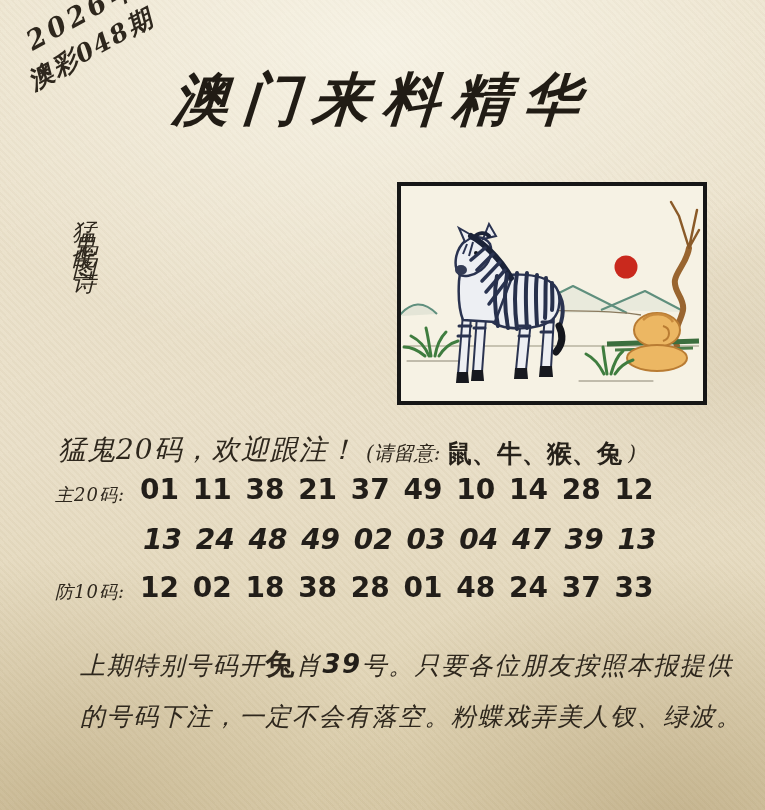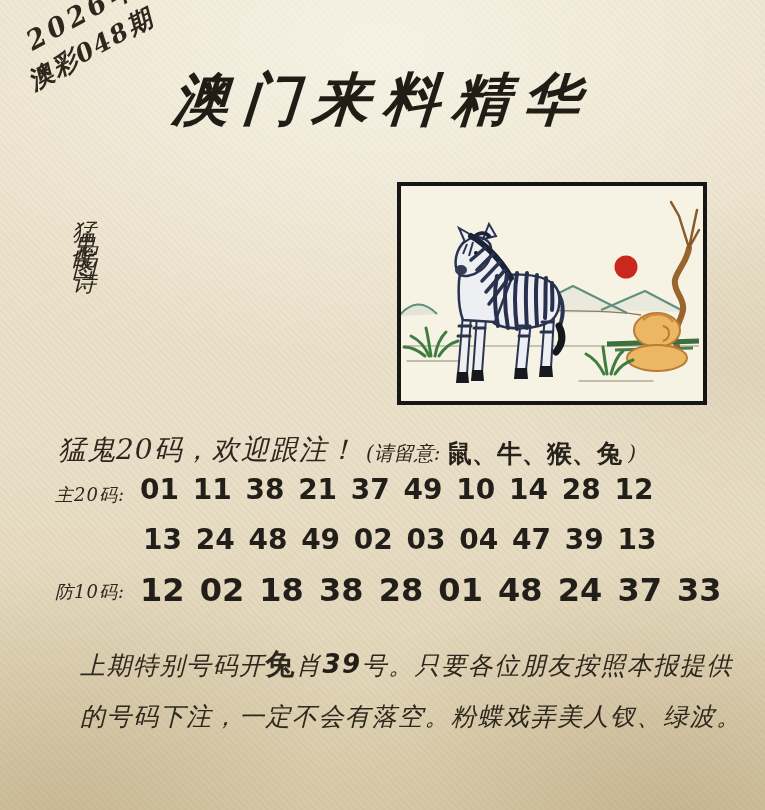--- a/index.html
+++ b/index.html
@@ -37,23 +37,23 @@
   .frame{left:397px;top:182px;width:302px;height:215px;border:4px solid #161616;
          background:#f6f2e4;}
 
   .tips-head{left:58px;top:431px;font-size:28px;letter-spacing:1px;}
   .tips-note{left:366px;top:437px;font-size:20px;}
   .tips-note .zodiacs{font-size:25px;font-style:normal;font-weight:bold;vertical-align:-2px;}
 
   .row-label{font-size:18px;letter-spacing:1px;}
   .main-label{left:55px;top:483px;}
   .main-row1{left:140px;top:473px;font-size:28px;word-spacing:4px;}
-  .main-row2{left:143px;top:523px;font-size:28px;word-spacing:4px;}
+  .main-row2{left:143px;top:523px;font-size:28px;word-spacing:4px;font-style:italic;}
   .guard-label{left:55px;top:580px;}
-  .guard-row{left:140px;top:571px;font-size:32px;word-spacing:4px;}
+  .guard-row{left:140px;top:571px;font-size:28px;word-spacing:4px;}
 
   .footer{left:80px;top:639px;width:645px;font-size:25px;line-height:51px;
           letter-spacing:1.5px;white-space:nowrap;}
   .footer .animal{font-style:normal;font-weight:bold;font-size:29px;}
   .footer .fnum{font-size:26px;vertical-align:1px;}
 </style>
 </head>
 <body>
 
 <div id="page">

